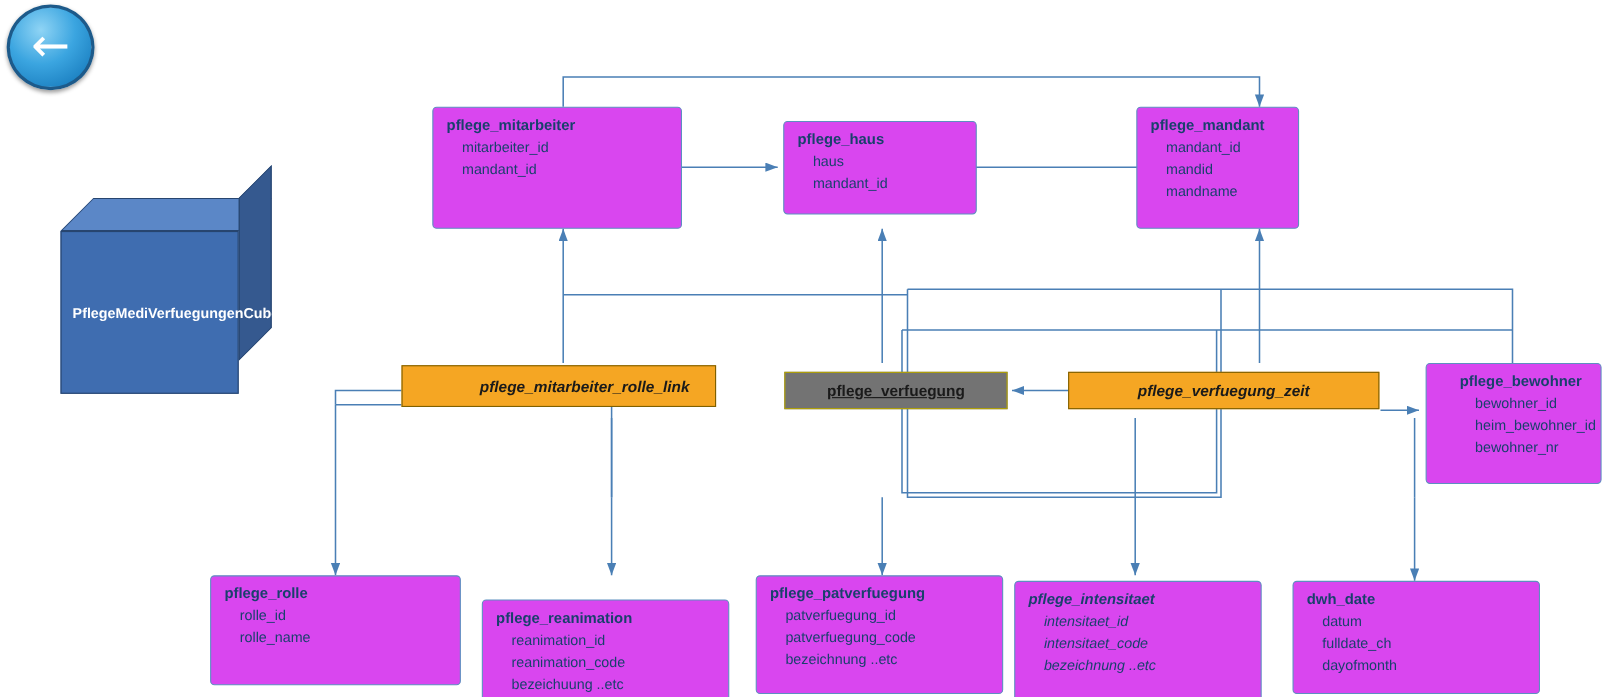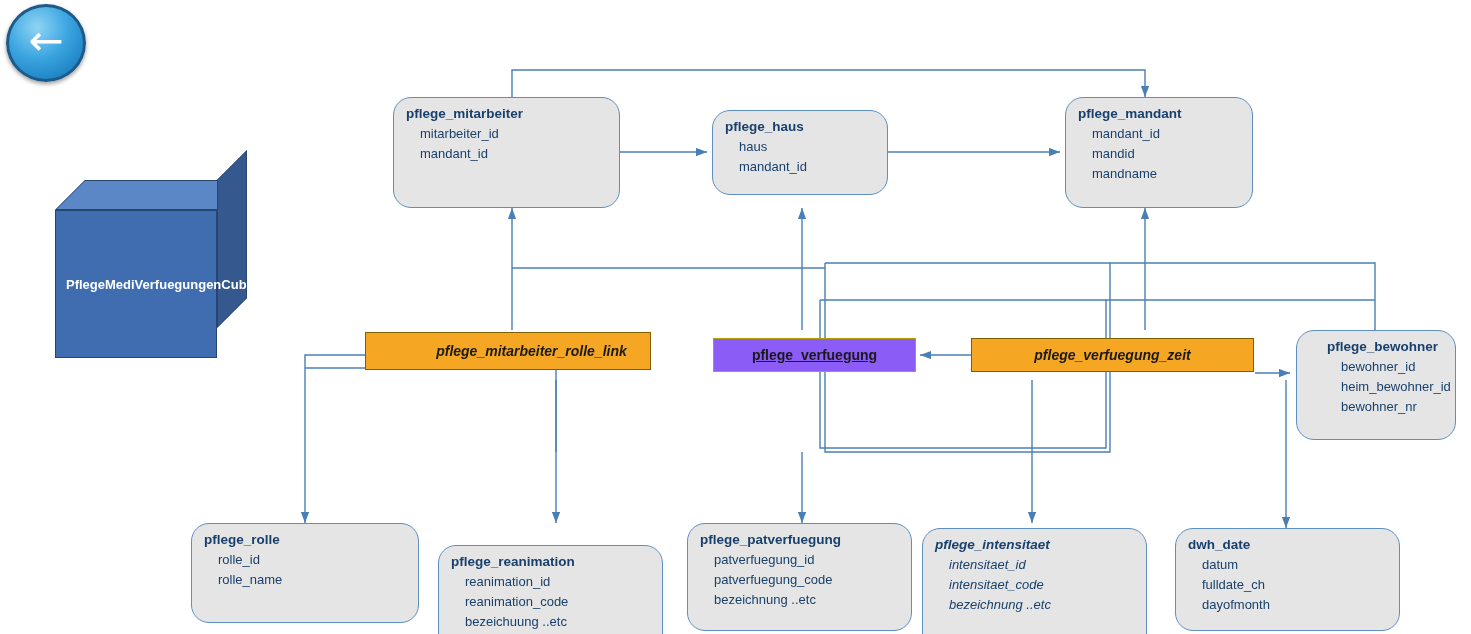--- a/index.html
+++ b/index.html
@@ -20,22 +20,22 @@
     left: 0;
     top: 0;
     width: 1471px;
     height: 634px;
     pointer-events: none;
   }
   .node {
     position: absolute;
     box-sizing: border-box;
     border: 1px solid #5d8fc0;
-    border-radius: 18px;
-    background: #e5e5e5;
+    border-radius: 4px;
+    background: #d946ef;
     padding: 8px 0 8px 12px;
   }
   .node .title {
     font-size: 13.5px;
     font-weight: bold;
     color: #19406c;
     line-height: 16px;
     margin-bottom: 2px;
   }
   .node .field {
@@ -52,21 +52,21 @@
     background: #f5a623;
     display: flex;
     align-items: center;
     justify-content: center;
     font-size: 14px;
     font-weight: bold;
     font-style: italic;
     color: #1a1a1a;
   }
   .fact.highlight {
-    background: #8b5cf6;
+    background: #737373;
     border: 1px solid #b3a200;
     font-style: normal;
   }
   .fact.highlight span {
     text-decoration: underline;
   }
   
   #back-button {
     position: absolute;
     left: 6px;
@@ -214,21 +214,21 @@
     <div class="field">mitarbeiter_id</div>
     <div class="field">mandant_id</div>
   </div>
 
   <div class="node" style="left:712px; top:110px; width:176px; height:85px;">
     <div class="title">pflege_haus</div>
     <div class="field">haus</div>
     <div class="field">mandant_id</div>
   </div>
 
-  <div class="node" style="left:1065px; top:97px; width:188px; height:111px;">
+  <div class="node" style="left:1033px; top:97px; width:148px; height:111px;">
     <div class="title">pflege_mandant</div>
     <div class="field">mandant_id</div>
     <div class="field">mandid</div>
     <div class="field">mandname</div>
   </div>
 
   <div class="node" style="left:1296px; top:330px; width:160px; height:110px;padding-left:30px;">
     <div class="title">pflege_bewohner</div>
     <div class="field">bewohner_id</div>
     <div class="field">heim_bewohner_id</div>

